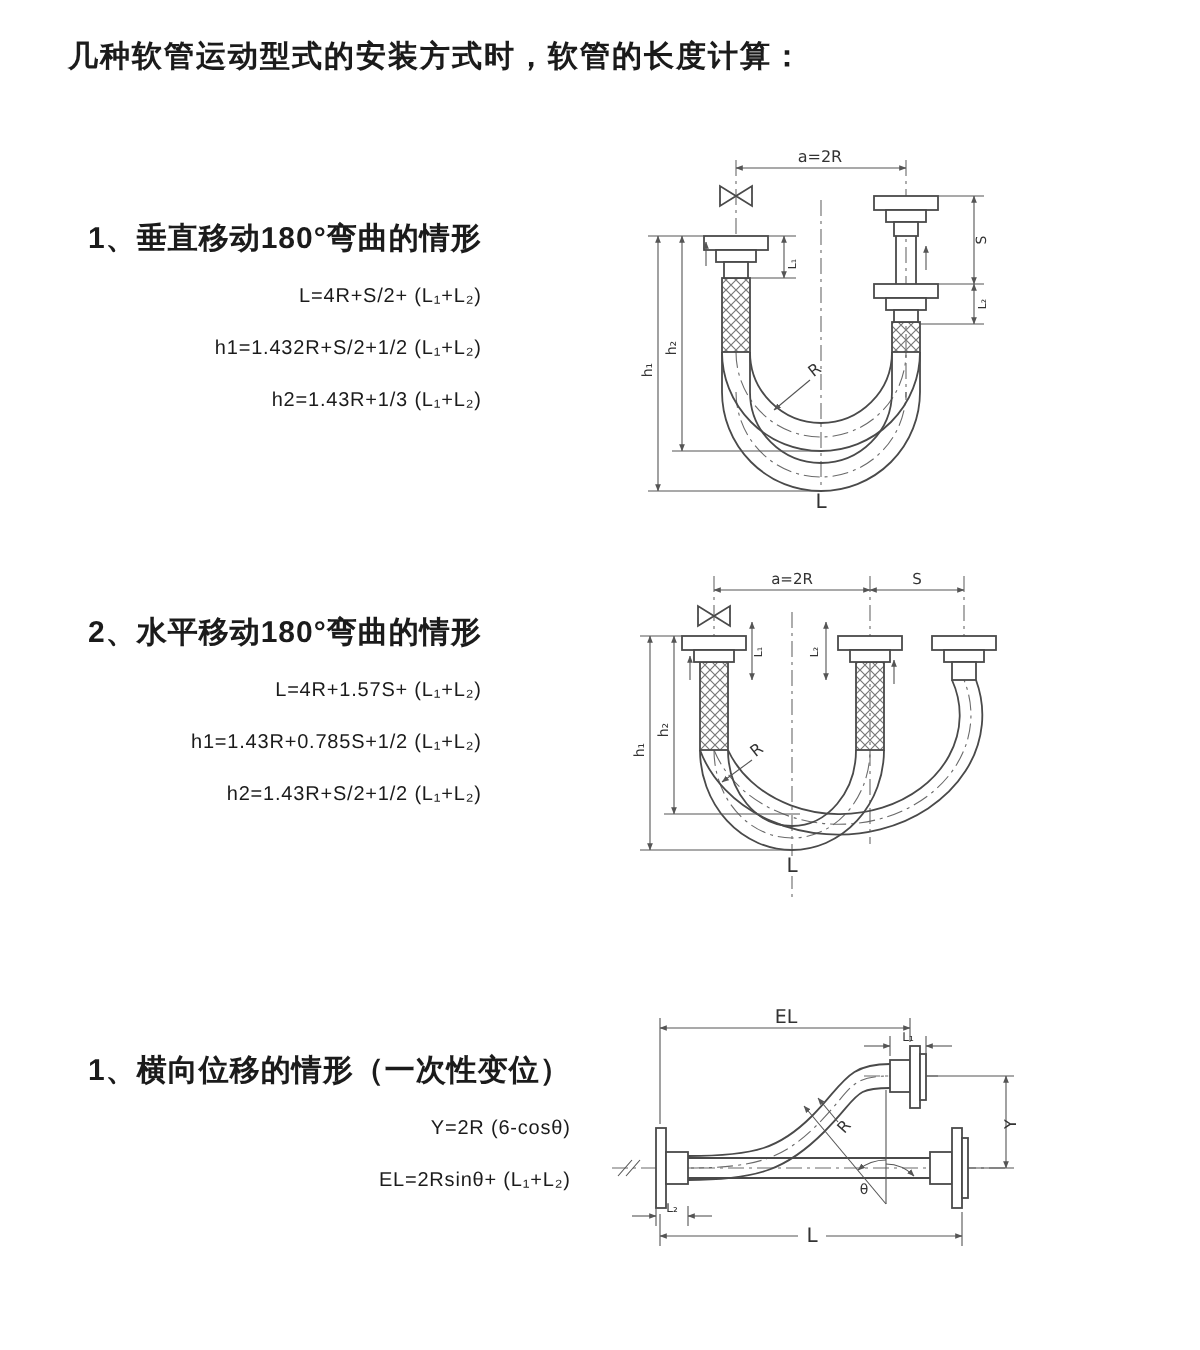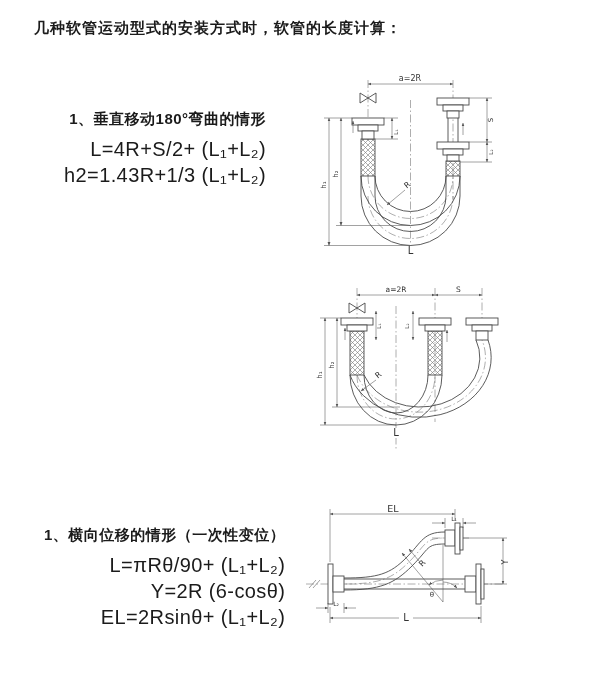--- a/index.html
+++ b/index.html
@@ -1,21 +1,21 @@
 <!DOCTYPE html>
 <html><head>
 <meta charset="utf-8">
 <style>
   html,body{margin:0;padding:0;background:#ffffff;}
   .page{position:relative;width:600px;height:675px;background:#ffffff;overflow:hidden;
         font-family:"Liberation Sans","DejaVu Sans",sans-serif;color:#1b1b1b;}
   .title{position:absolute;left:34px;top:19px;font-size:15px;font-weight:bold;letter-spacing:1px;}
   .sec{position:absolute;left:44px;text-align:right;}
   .sec-heading{font-size:15px;font-weight:bold;letter-spacing:0.5px;margin:0 0 7px 0;}
-  .formula{font-size:20px;line-height:26px;margin-left:20px;letter-spacing:0.4px;
+  .formula{font-size:10px;line-height:26px;margin-left:20px;letter-spacing:0.4px;
            font-family:"Liberation Sans","DejaVu Sans",sans-serif;}
   .diagram{position:absolute;}
   
   .ln{stroke:#4a4a4a;fill:none;stroke-width:0.9;}
   .fl{fill:#ffffff;stroke:#4a4a4a;stroke-width:0.9;}
   .br{fill:url(#braid);stroke:#4a4a4a;stroke-width:0.9;}
   .th{stroke:#555555;fill:none;stroke-width:0.55;}
   .cl{stroke:#6a6a6a;fill:none;stroke-width:0.55;stroke-dasharray:8 2.5 1.5 2.5;}
   .dt{font-family:"DejaVu Sans",sans-serif;fill:#333333;}
 </style>
@@ -33,27 +33,33 @@
       </pattern>
       <marker id="ar" viewBox="0 0 10 10" refX="9.5" refY="5" markerWidth="6.5" markerHeight="6.5" orient="auto-start-reverse">
         <path d="M0,1 L10,5 L0,9 Z" fill="#555"></path>
       </marker>
     </defs>
   </svg>
 
   <section class="sec" style="top:110px">
     <div class="sec-heading">1、垂直移动180°弯曲的情形</div>
     <div class="formula">L=4R+S/2+ (L₁+L₂)</div>
+    <div class="formula">h1=1.432R+S/2+1/2 (L₁+L₂)</div>
     <div class="formula">h2=1.43R+1/3 (L₁+L₂)</div>
   </section>
 
+  <section class="sec" style="top:307px">
+    <div class="sec-heading">2、水平移动180°弯曲的情形</div>
+    <div class="formula">L=4R+1.57S+ (L₁+L₂)</div>
+    <div class="formula">h1=1.43R+0.785S+1/2 (L₁+L₂)</div>
+    <div class="formula">h2=1.43R+S/2+1/2 (L₁+L₂)</div>
+  </section>
 
   <section class="sec" style="top:526px">
     <div class="sec-heading">1、横向位移的情形（一次性变位）</div>
-    <div class="formula">L=πRθ/90+ (L₁+L₂)</div>
     <div class="formula">Y=2R (6-cosθ)</div>
     <div class="formula">EL=2Rsinθ+ (L₁+L₂)</div>
   </section>
 
   <svg class="diagram" style="left:308px;top:70px" width="290" height="196" viewBox="0 0 290 196">
     <g>
       <path class="cl" d="M60,10 V66"></path>
       <path class="cl" d="M145,10 V130"></path>
       <path class="cl" d="M102.5,30 V178"></path>
       <path class="cl" d="M60,106 A42.5,42.5 0 0 0 145,106"></path>

